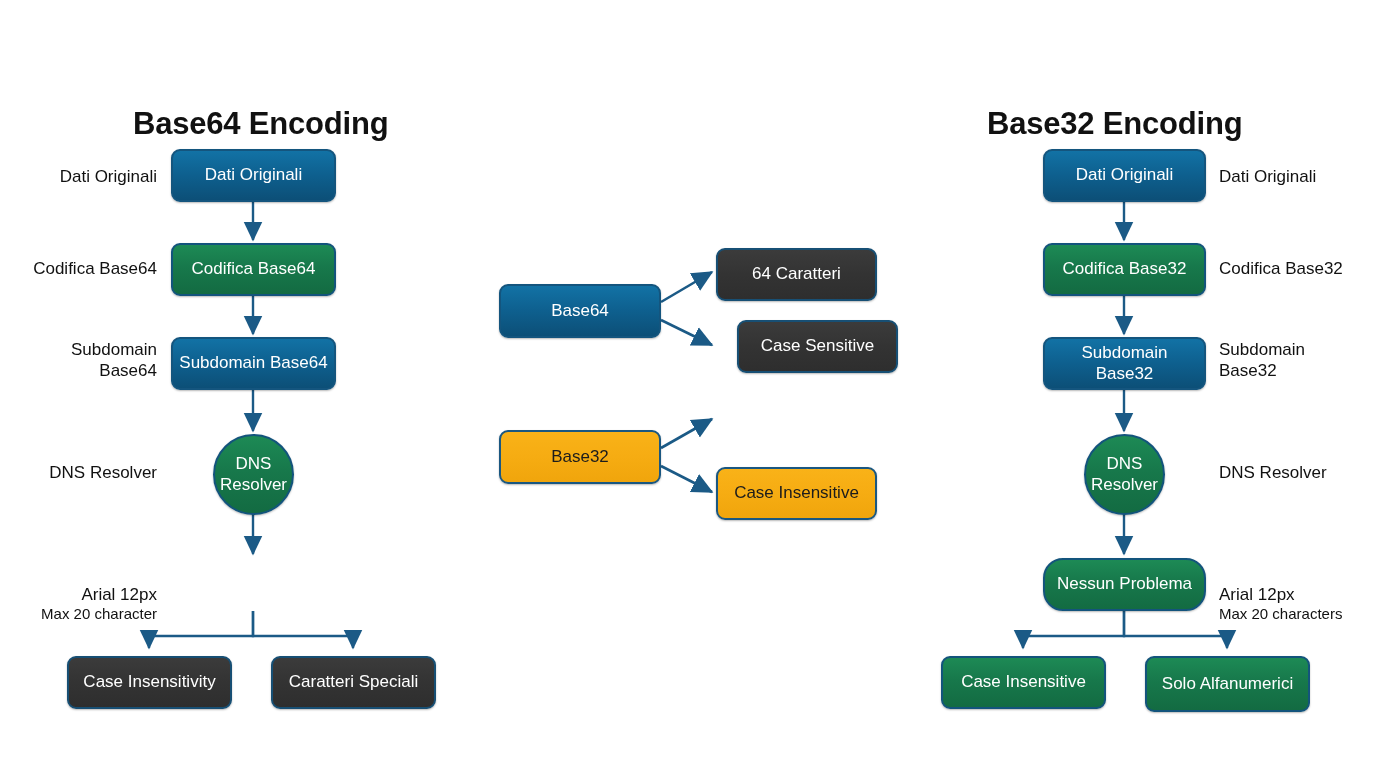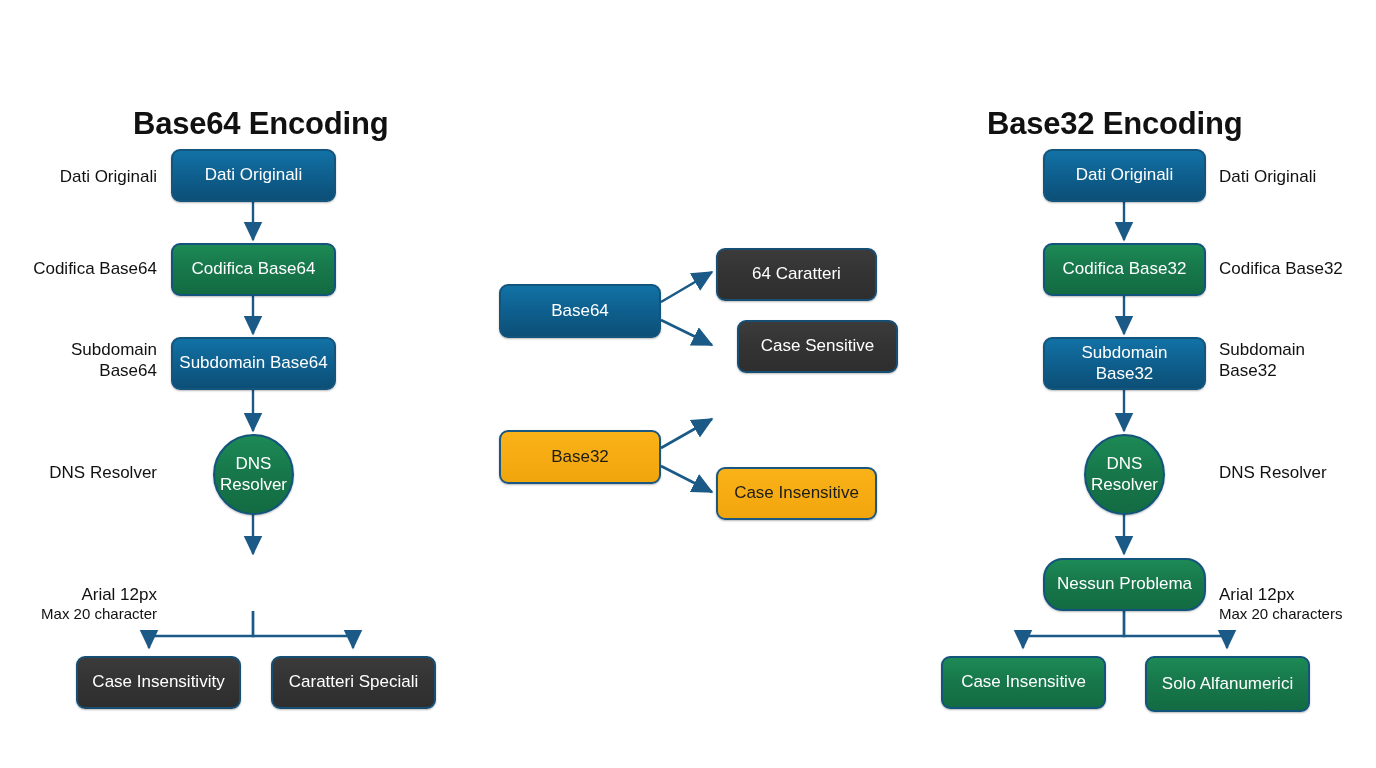--- a/index.html
+++ b/index.html
@@ -172,21 +172,21 @@
     <span>Subdomain
 Base64</span>
   </div>
 
   <div class="node green circle" style="left:213px; top:434px; width:81px; height:81px;">
     <span>DNS
 Resolver</span>
   </div>
 
 
-  <div class="node dark" style="left:76px; top:656px; width:165px; height:53px;">
+  <div class="node dark" style="left:67px; top:656px; width:165px; height:53px;">
     <span>Case Insensitivity</span>
   </div>
 
   <div class="node dark" style="left:271px; top:656px; width:165px; height:53px;">
     <span>Caratteri Speciali</span>
   </div>
 
   <div class="node blue" style="left:499px; top:284px; width:162px; height:54px;">
     <span>Base64</span>
   </div>

